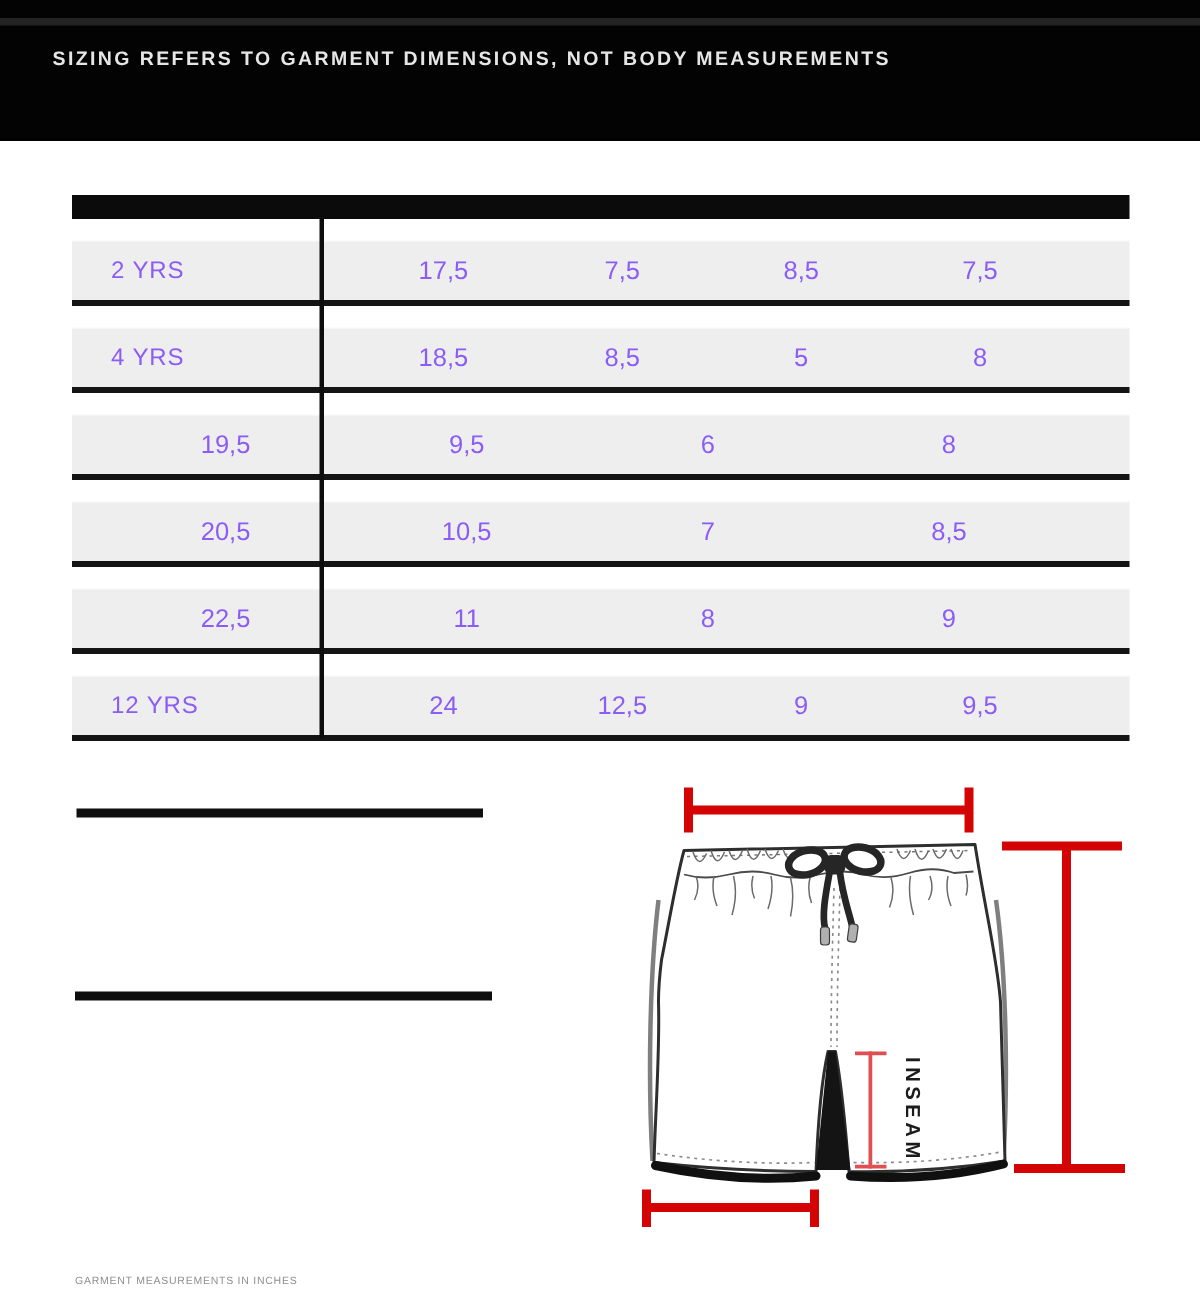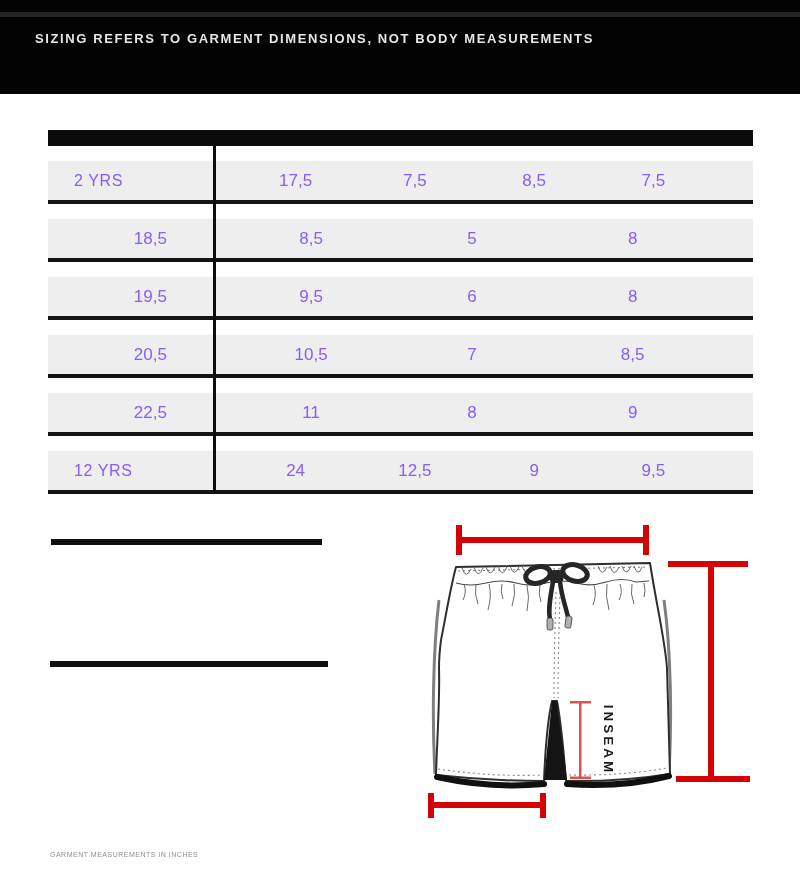--- a/index.html
+++ b/index.html
@@ -53,20 +53,21 @@
       <div class="cell-label">2 YRS</div>
       <div class="data-cells">
         <div class="cell-val">17,5</div>
         <div class="cell-val">7,5</div>
         <div class="cell-val">8,5</div>
         <div class="cell-val">7,5</div>
       </div>
     </div>
 
     <div class="row row-1">
+      <div class="cell-label">4 YRS</div>
       <div class="data-cells">
         <div class="cell-val">18,5</div>
         <div class="cell-val">8,5</div>
         <div class="cell-val">5</div>
         <div class="cell-val">8</div>
       </div>
     </div>
 
     <div class="row row-2">
       <div class="data-cells">

